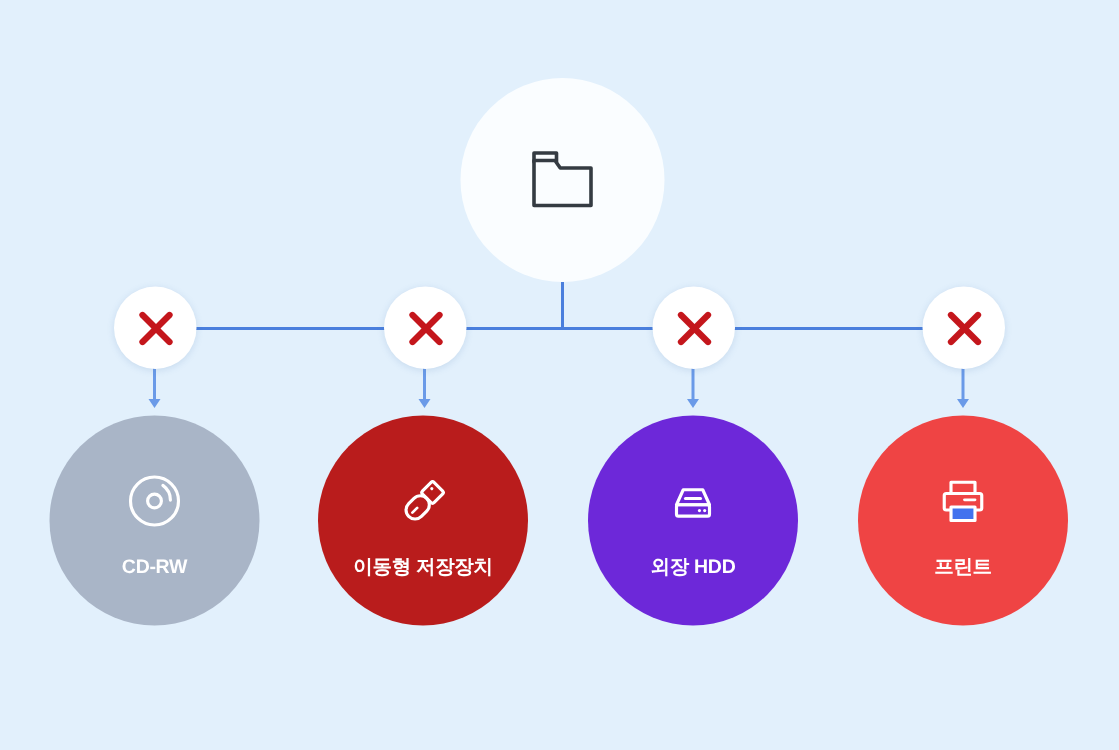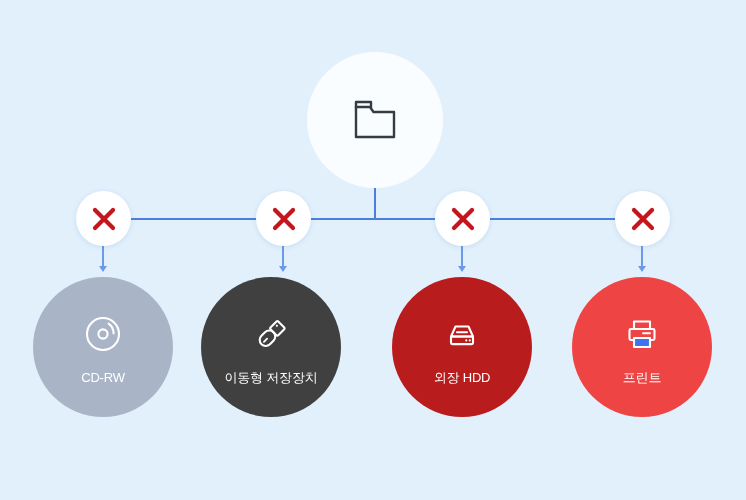--- a/index.html
+++ b/index.html
@@ -106,21 +106,21 @@
   }
   .device-icon {
     width: 46px;
     height: 46px;
     display: block;
     margin-bottom: 14px;
   }
   .device-label {
     color: #ffffff;
     font-size: 13px;
-    font-weight: normal;
+    font-weight: bold;
     letter-spacing: -0.2px;
     white-space: nowrap;
     line-height: 1;
   }
 </style>
 </head>
 <body>
 
 <div id="stage">
 
@@ -170,33 +170,33 @@
 
   <div class="device-node" style="left:33px;background:#a9b5c7">
     <svg class="device-icon" viewBox="0 0 46 46">
       <circle cx="23" cy="23" r="16" fill="none" stroke="#ffffff" stroke-width="2.1"></circle>
       <circle cx="23" cy="23" r="4.6" fill="none" stroke="#ffffff" stroke-width="2.1"></circle>
       <path d="M28.6 12.6 A12 12 0 0 1 33.6 22.4" fill="none" stroke="#ffffff" stroke-width="2.1" stroke-linecap="round"></path>
     </svg>
     <span class="device-label">CD-RW</span>
   </div>
 
-  <div class="device-node" style="left:201px;background:#404040">
+  <div class="device-node" style="left:212px;background:#b91c1c">
     <svg class="device-icon" viewBox="0 0 46 46">
       <g transform="rotate(-45 23 23)">
         <rect x="9" y="17.5" width="17" height="12" rx="6" fill="none" stroke="#ffffff" stroke-width="2.1"></rect>
         <rect x="26" y="18" width="11" height="11" rx="1.6" fill="none" stroke="#ffffff" stroke-width="2.1"></rect>
         <line x1="12.5" y1="23.5" x2="17" y2="23.5" stroke="#ffffff" stroke-width="1.8" stroke-linecap="round"></line>
         <circle cx="33" cy="21.3" r="1.05" fill="#ffffff"></circle>
       </g>
     </svg>
     <span class="device-label">이동형 저장장치</span>
   </div>
 
-  <div class="device-node" style="left:392px;background:#b91c1c">
+  <div class="device-node" style="left:392px;background:#6d28d9">
     <svg class="device-icon" viewBox="0 0 46 46">
       <path d="M12 25.5 L16.5 15.5 H29.5 L34 25.5 Z" fill="none" stroke="#ffffff" stroke-width="2.1" stroke-linejoin="round"></path>
       <rect x="12" y="25.5" width="22" height="7.6" rx="1.3" fill="none" stroke="#ffffff" stroke-width="2.1"></rect>
       <line x1="18" y1="21.3" x2="28" y2="21.3" stroke="#ffffff" stroke-width="2.1" stroke-linecap="round"></line>
       <circle cx="27.3" cy="29.4" r="1.05" fill="#ffffff"></circle>
       <circle cx="30.8" cy="29.4" r="1.05" fill="#ffffff"></circle>
     </svg>
     <span class="device-label">외장 HDD</span>
   </div>
 

